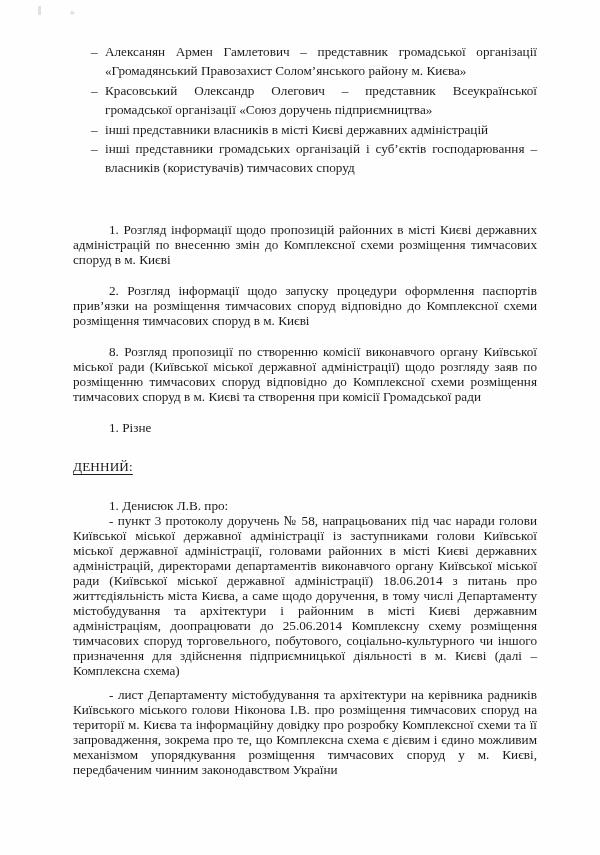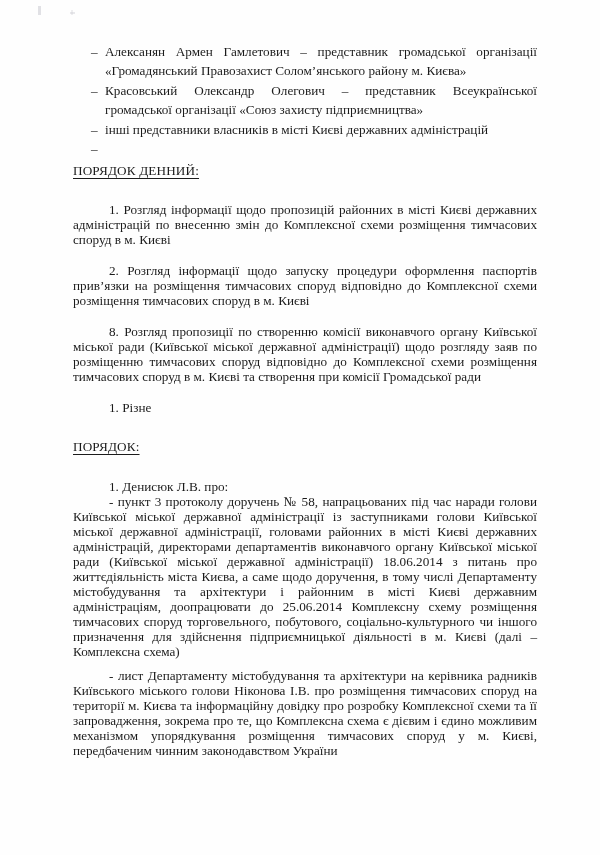--- a/index.html
+++ b/index.html
@@ -94,51 +94,49 @@
 
   <div class="content">
 
     <ul class="list">
       <li class="list-item">
         <span class="dash">–</span>
         <span>Алексанян Армен Гамлетович – представник громадської організації «Громадянський Правозахист Солом’янського району м. Києва»</span>
       </li>
       <li class="list-item">
         <span class="dash">–</span>
-        <span>Красовський Олександр Олегович – представник Всеукраїнської громадської організації «Союз захисту підприємництва»</span>
+        <span>Красовський Олександр Олегович – представник Всеукраїнської громадської організації «Союз доручень підприємництва»</span>
       </li>
       <li class="list-item">
         <span class="dash">–</span>
         <span>інші представники власників в місті Києві державних адміністрацій</span>
       </li>
       <li class="list-item">
         <span class="dash">–</span>
+        <span>інші представники громадських організацій і суб’єктів господарювання – власників (користувачів) тимчасових споруд</span>
       </li>
     </ul>
 
     <div class="gap-lg"></div>
 
-    <p class="heading-row">
-      <span class="heading">ПОРЯДОК ДЕННИЙ:</span>
-    </p>
 
     <div class="gap-lg"></div>
 
     <p class="para indent">1. Розгляд інформації щодо пропозицій районних в місті Києві державних адміністрацій по внесенню змін до Комплексної схеми розміщення тимчасових споруд в м. Києві</p>
     <div class="gap-md"></div>
     <p class="para indent">2. Розгляд інформації щодо запуску процедури оформлення паспортів прив’язки на розміщення тимчасових споруд відповідно до Комплексної схеми розміщення тимчасових споруд в м. Києві</p>
     <div class="gap-md"></div>
     <p class="para indent">8. Розгляд пропозиції по створенню комісії виконавчого органу Київської міської ради (Київської міської державної адміністрації) щодо розгляду заяв по розміщенню тимчасових споруд відповідно до Комплексної схеми розміщення тимчасових споруд в м. Києві та створення при комісії Громадської ради</p>
     <div class="gap-md"></div>
     <p class="para indent">1. Різне</p>
 
     <div class="gap-lg"></div>
 
     <p class="heading-row">
-      <span class="heading">ПОРЯДОК:</span>
+      <span class="heading">ДЕННИЙ:</span>
     </p>
 
     <div class="gap-lg"></div>
 
     <p class="para indent">1. Денисюк Л.В. про:</p>
 
     <p class="para indent">- пункт 3 протоколу доручень № 58, напрацьованих під час наради голови Київської міської державної адміністрації із заступниками голови Київської міської державної адміністрації, головами районних в місті Києві державних адміністрацій, директорами департаментів виконавчого органу Київської міської ради (Київської міської державної адміністрації) 18.06.2014 з питань про життєдіяльність міста Києва, а саме щодо доручення, в тому числі Департаменту містобудування та архітектури і районним в місті Києві державним адміністраціям, доопрацювати до 25.06.2014 Комплексну схему розміщення тимчасових споруд торговельного, побутового, соціально-культурного чи іншого призначення для здійснення підприємницької діяльності в м. Києві (далі – Комплексна схема)</p>
     <div class="gap-sm"></div>
     <p class="para indent">- лист Департаменту містобудування та архітектури на керівника радників Київського міського голови Ніконова І.В. про розміщення тимчасових споруд на території м. Києва та інформаційну довідку про розробку Комплексної схеми та її запровадження, зокрема про те, що Комплексна схема є дієвим і єдино можливим механізмом упорядкування розміщення тимчасових споруд у м. Києві, передбаченим чинним законодавством України</p>
 

